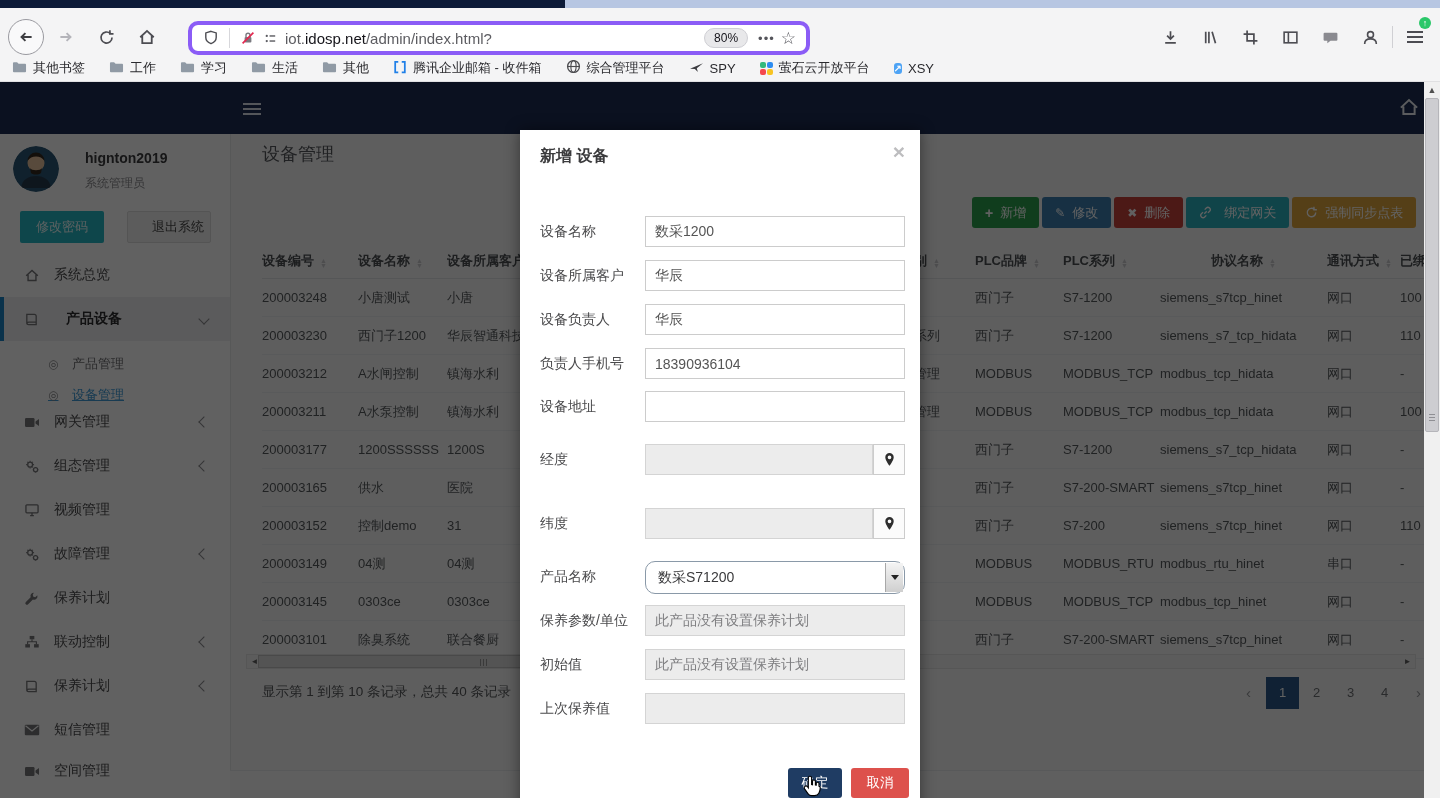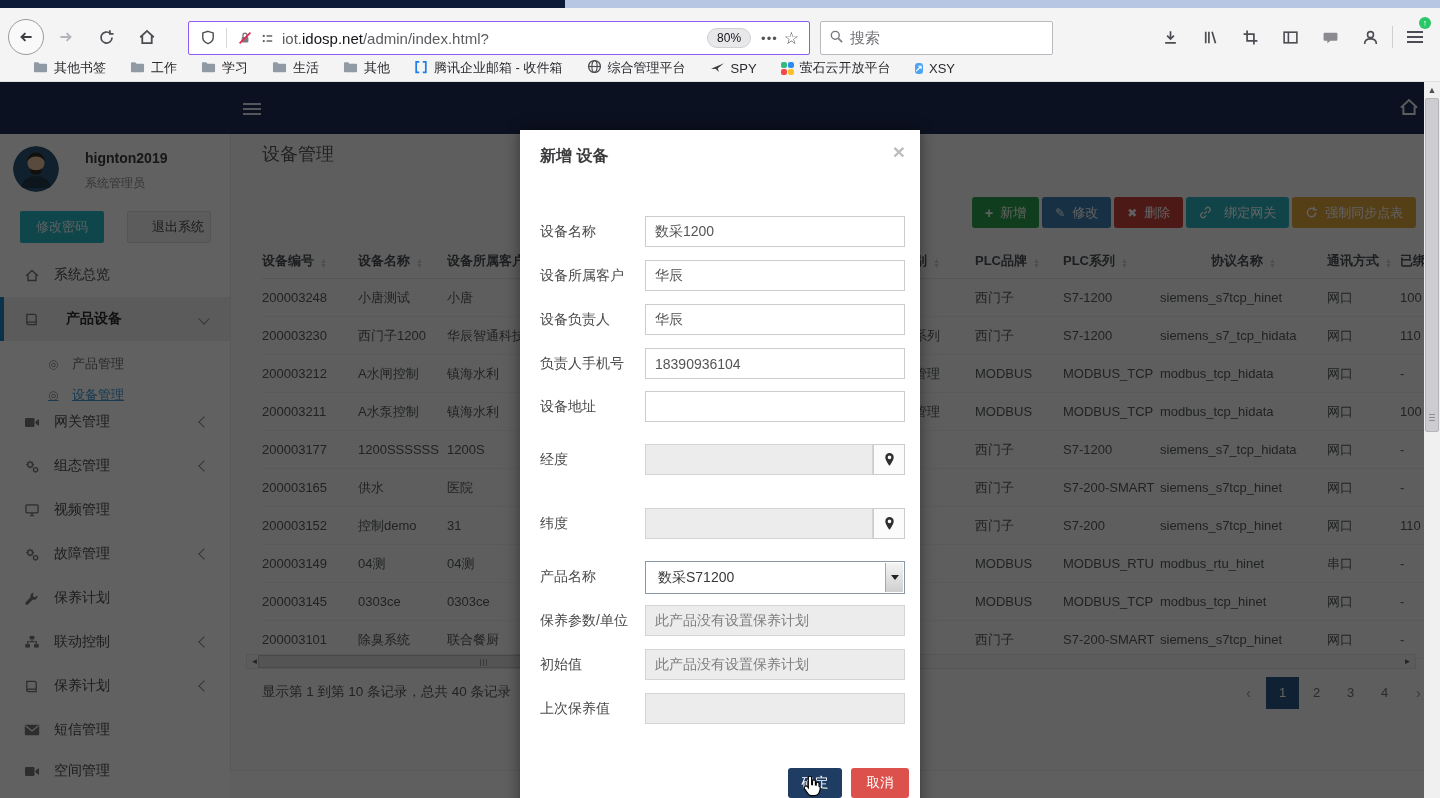--- a/index.html
+++ b/index.html
@@ -4,42 +4,42 @@
 <style>
   html,body{margin:0;padding:0;background:#444;}
   #screen{position:relative;width:1440px;height:798px;overflow:hidden;background:#fff;
     font-family:"Liberation Sans","DejaVu Sans",sans-serif;-webkit-font-smoothing:antialiased;}
   
   .titlebar{position:absolute;top:0;left:0;width:1440px;height:8px;background:#b7c6e2;}
   .titlebar-dark{position:absolute;top:0;left:0;width:565px;height:8px;background:#0d1b38;}
   .ff-toolbar{position:absolute;top:8px;left:0;width:1440px;height:47px;background:#f4f4f5;}
   .navbtn{position:absolute;top:13px;width:32px;height:32px;display:flex;align-items:center;justify-content:center;color:#4c4c52;}
   .backcircle{border:1px solid #9a9aa0;border-radius:50%;width:34px;height:34px;top:11px;background:#f9f9fa;}
-  .urlbar{position:absolute;left:188px;top:13px;width:622px;height:34px;background:#fff;border:1px solid #8b5cf6;border-radius:2px;
+  .urlbar{position:absolute;left:188px;top:13px;width:622px;height:34px;background:#fff;border:4px solid #8b5cf6;border-radius:10px;
     display:flex;align-items:center;box-sizing:border-box;padding:0 8px;}
   .urlbar .sep{width:1px;height:20px;background:#d7d7db;margin:0 7px;}
   .uicon{display:flex;align-items:center;justify-content:center;width:22px;height:22px;}
   .urltext{font-size:15px;white-space:nowrap;flex:1;overflow:hidden;margin-left:4px;}
   .urltext .dim{color:#5c5c61;} .urltext .dom{color:#15141a;}
   .zoompill{font-size:12px;color:#15141a;background:#e8e8ea;border:1px solid #cfcfd4;border-radius:10px;padding:2px 9px;margin:0 6px;}
   .dots3{color:#55555b;font-size:13px;letter-spacing:1px;margin:0 4px;}
   .star{color:#55555b;font-size:17px;margin:0 2px;}
   .searchbox{position:absolute;left:820px;top:13px;width:233px;height:34px;background:#fff;border:1px solid #b9b9c0;border-radius:2px;
     display:flex;align-items:center;box-sizing:border-box;padding:0 8px;color:#7a7a80;}
   .searchbox .ph{font-size:15px;color:#76767c;margin-left:6px;}
   .ff-right-icons{position:absolute;top:13px;left:1150px;display:flex;}
   .ff-right-icons .navbtn{position:static;width:40px;height:32px;}
   .vsep{width:1px;height:22px;background:#d0d0d4;margin:5px 2px;}
   .burgerwrap{position:relative;}
   .burger i{display:block;width:16px;height:2px;background:#4c4c52;margin:3px 0;}
   .badge-up{position:absolute;top:-4px;right:4px;width:12px;height:12px;border-radius:50%;background:#2ac769;color:#fff;
     font-size:9px;line-height:12px;text-align:center;font-weight:bold;}
   
   .bookbar{position:absolute;top:55px;left:0;width:1440px;height:27px;background:#f4f4f5;border-bottom:1px solid #e0e0e2;
-    display:flex;align-items:center;padding-left:33px;gap:24px;box-sizing:border-box;}
+    display:flex;align-items:center;padding-left:12px;gap:24px;box-sizing:border-box;}
   .bm{display:flex;align-items:center;gap:6px;font-size:13px;color:#2a2a2e;white-space:nowrap;}
   .dot4{display:grid;grid-template-columns:6px 6px;grid-gap:1px;}
   .dot4 i{width:6px;height:6px;border-radius:2px;}
   .xsyicon{width:14px;height:14px;border-radius:3px;background:#4da3f5;color:#fff;font-size:10px;line-height:14px;text-align:center;font-weight:bold;}
   
   #page{position:absolute;top:82px;left:0;width:1424px;height:716px;background:#f7f7f8;overflow:hidden;}
   .pnavbar{position:absolute;top:0;left:0;width:1424px;height:52px;background:#1d2f54;}
   .burger2 i{display:block;width:18px;height:2px;background:#dde3ec;margin:3px 0;}
   .burger2{position:absolute;left:243px;top:18px;}
   .nav-home{position:absolute;left:1398px;top:15px;color:#f2f4f8;}
@@ -171,29 +171,20 @@
             <circle cx="4" cy="10.7" r="1.2" fill="#5a5a60"></circle>
             <path d="M7 10.7 H13" stroke="#5a5a60" stroke-width="1.5"></path>
           </svg>
       </span>
       <span class="urltext"><span class="dim">iot.</span><span class="dom">idosp.net</span><span class="dim">/admin/index.html?</span></span>
       <span class="zoompill">80%</span>
       <span class="dots3">•••</span>
       <span class="star">☆</span>
     </div>
 
-    <div class="searchbox">
-      <span>
-        <svg width="15" height="15" viewBox="0 0 16 16">
-            <circle cx="6.7" cy="6.7" r="4.2" fill="none" stroke="#76767c" stroke-width="1.5"></circle>
-            <path d="M10 10 L14 14" stroke="#76767c" stroke-width="1.6"></path>
-          </svg>
-      </span>
-      <span class="ph">搜索</span>
-    </div>
 
     <div class="ff-right-icons">
       <div class="navbtn">
         <svg width="17" height="17" viewBox="0 0 16 16">
             <path d="M8 2 v7 M4.8 6.2 L8 9.4 l3.2-3.2 M3 13 h10" fill="none" stroke="#4c4c52" stroke-width="1.6"></path>
           </svg>
       </div>
       <div class="navbtn">
         <svg width="17" height="17" viewBox="0 0 16 16">
             <path d="M3.5 2.5 v11 M6.5 2.5 v11 M9.5 2.7 l3.2 10.6" fill="none" stroke="#4c4c52" stroke-width="1.6"></path>
@@ -684,21 +675,21 @@
             </svg>
           </div>
           <div class="m-label" style="top: 378px;">纬度</div>
           <input class="m-input dis geo" disabled="" style="top: 378px;">
           <div class="geo-btn" style="top: 378px;">
             <svg width="11" height="15" viewBox="0 0 12 16">
               <path d="M6 1 a4.6 4.6 0 0 1 4.6 4.6 C10.6 9 6 15 6 15 S1.4 9 1.4 5.6 A4.6 4.6 0 0 1 6 1 Z M6 3.6 a2 2 0 1 0 0 4 a2 2 0 0 0 0-4 Z" fill="#2e2e2e"></path>
             </svg>
           </div>
           <div class="m-label" style="top: 431px;">产品名称</div>
-          <div class="m-select" style="top: 431px;">
+          <div class="m-select" style="top: 431px; border-radius: 10px;">
             <span class="val">数采S71200</span>
             <span class="arr">
               <i></i>
             </span>
           </div>
           <div class="m-label" style="top: 475px;">保养参数/单位</div>
           <input class="m-input dis" disabled="" value="此产品没有设置保养计划" style="top: 475px;">
           <div class="m-label" style="top: 519px;">初始值</div>
           <input class="m-input dis" disabled="" value="此产品没有设置保养计划" style="top: 519px;">
           <div class="m-label" style="top: 563px;">上次保养值</div>

